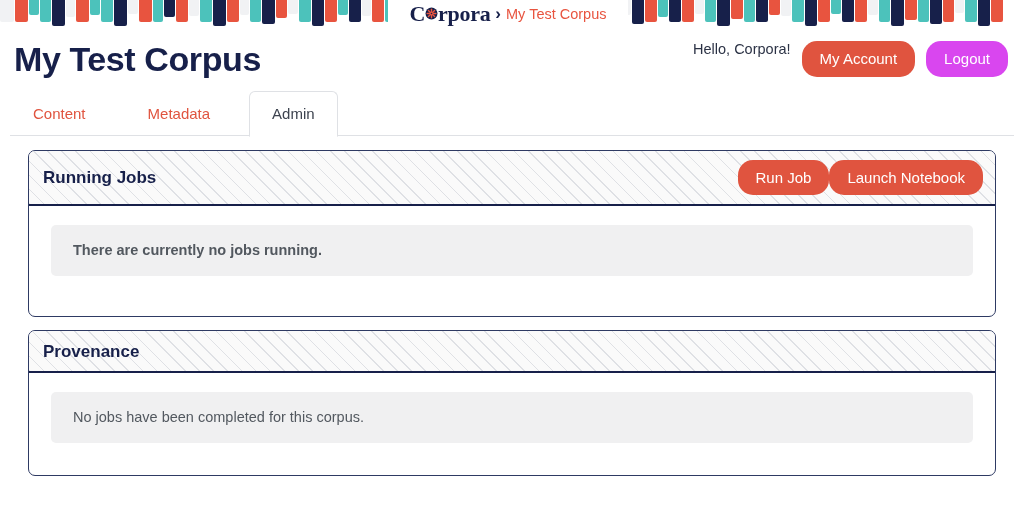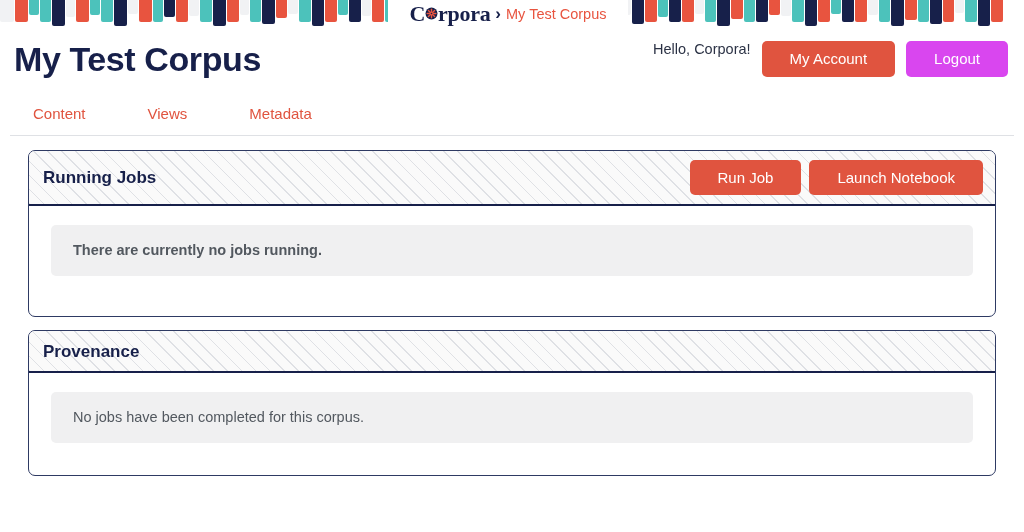--- a/index.html
+++ b/index.html
@@ -97,25 +97,25 @@
     align-items: flex-start;
     gap: 11px;
   }
   .greeting {
     font-size: 14.5px;
     color: #2b3245;
     white-space: nowrap;
   }
   .btn {
     border: none;
-    border-radius: 5px;
+    border-radius: 15px;
     font-family: "Liberation Sans", sans-serif;
     font-size: 15px;
     color: #ffffff;
-    padding: 9px 28px;
+    padding: 9px 18px;
     cursor: pointer;
     line-height: 1.15;
     white-space: nowrap;
   }
   .btn-red { background: #e0543f; }
   .btn-navy { background: #d946ef; }
 
   
   .tabbar {
     position: relative;
@@ -185,21 +185,20 @@
   .panel-head.short { height: 42px; }
   .panel-title {
     font-size: 17px;
     font-weight: 700;
     color: #17204a;
     line-height: 1;
   }
   .panel-actions {
     display: flex;
     align-items: center;
-    gap: 8px;
   }
   .panel-body {
     padding: 19px 22px;
   }
   .panel-body.tall { min-height: 110px; font-weight: bold; }
   .panel-body.short { min-height: 102px; }
   .alert {
     background: #f0f0f1;
     border-radius: 5px;
     padding: 16px 22px;
@@ -323,22 +322,22 @@
   <h1 class="page-title">My Test Corpus</h1>
   <div class="header-right">
     <span class="greeting">Hello, Corpora!</span>
     <button class="btn btn-red">My Account</button>
     <button class="btn btn-navy">Logout</button>
   </div>
 </div>
 
 <div class="tabbar" id="tabbar">
     <div class="tab">Content</div>
-    <div class="tab">Views</div>
     <div class="tab">Metadata</div>
+    <div class="tab active">Admin</div>
   </div>
 
 <div class="content-area" id="panels">
     <div class="panel">
       <div class="panel-head tall">
         <div class="panel-title">Running Jobs</div>
         <div class="panel-actions">
           <button class="btn btn-red">Run Job</button>
           <button class="btn btn-red">Launch Notebook</button>
         </div>

